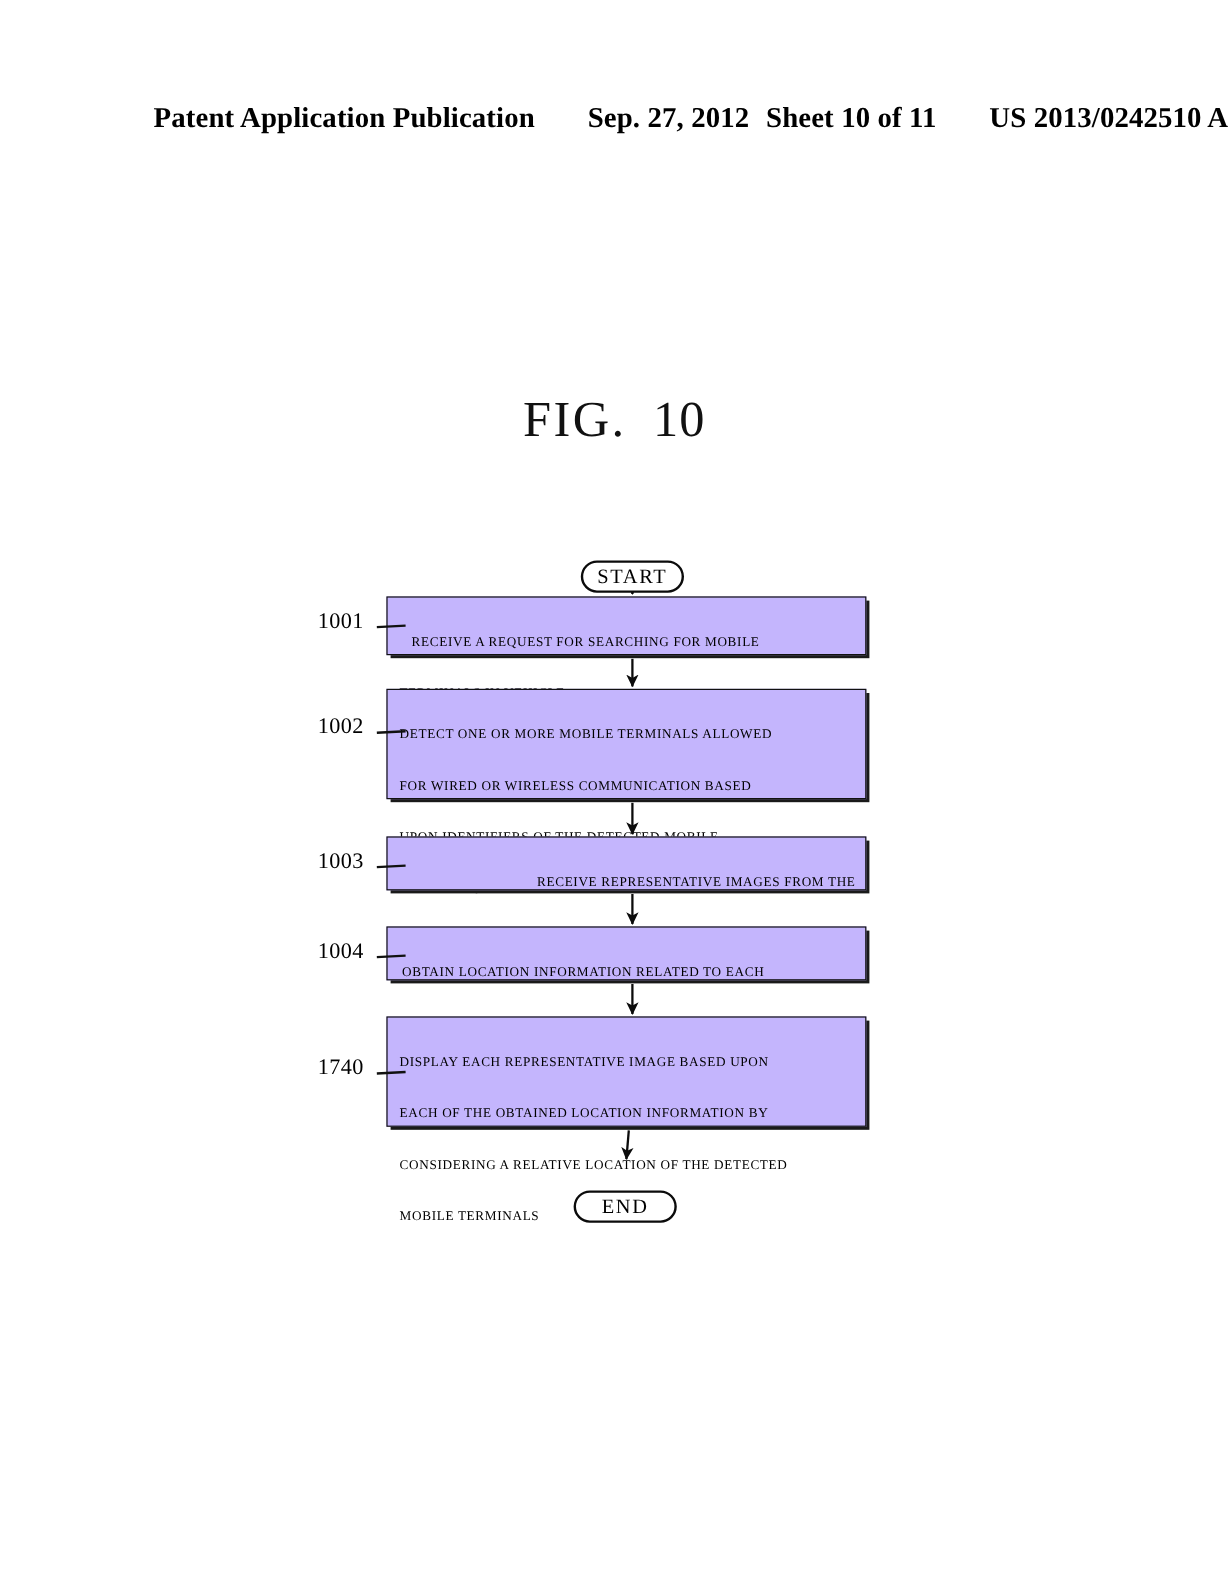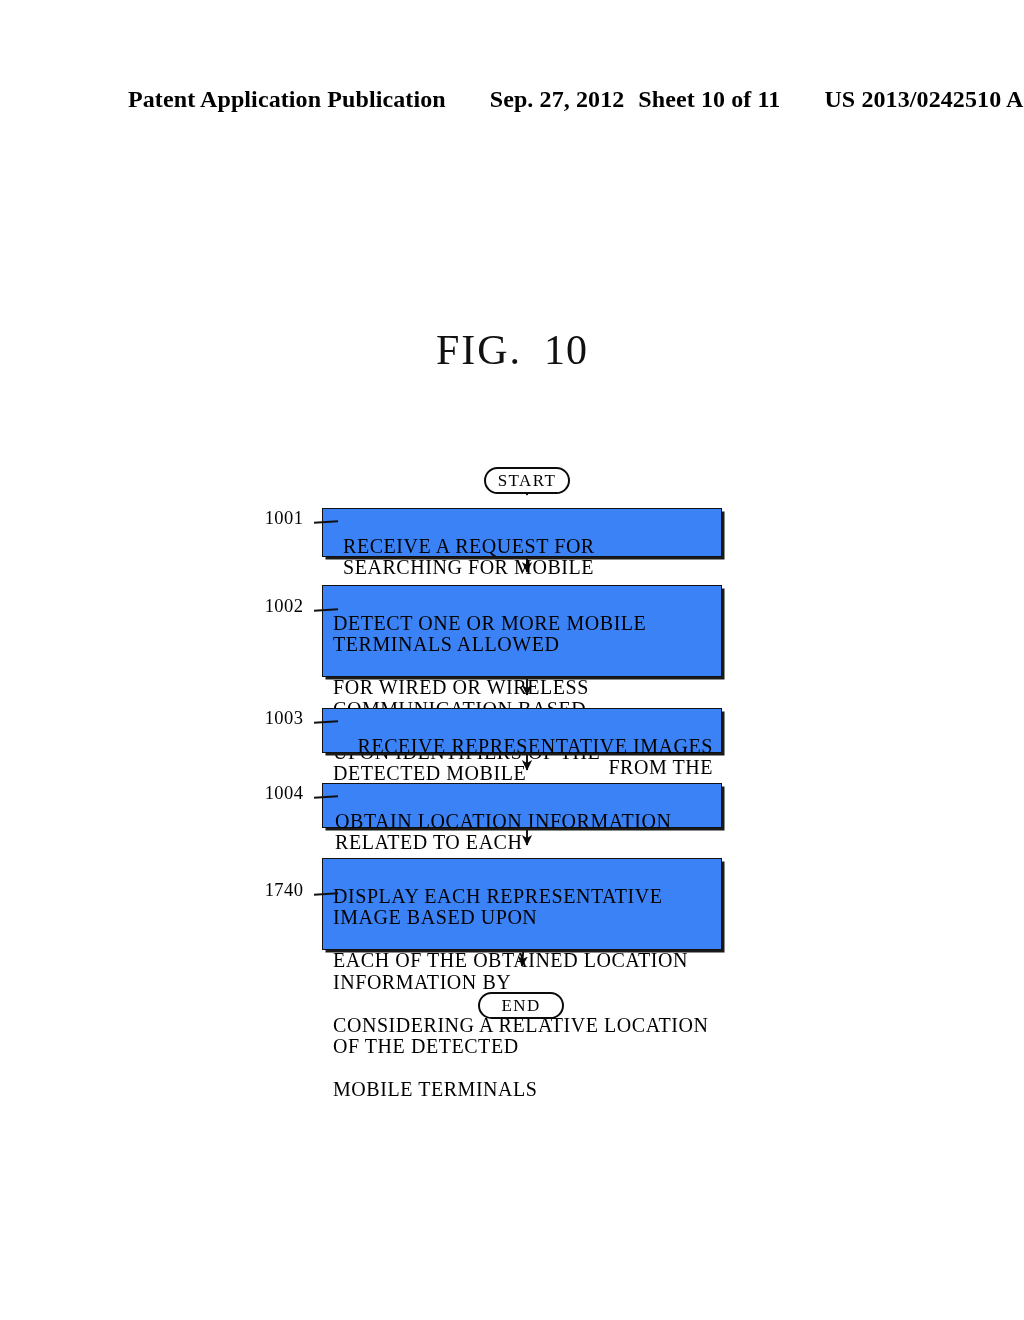--- a/index.html
+++ b/index.html
@@ -91,31 +91,30 @@
     left: 478px;
     top: 968px;
     width: 86px;
     height: 27px;
   }
 
   
   .process-box {
     position: absolute;
     box-sizing: border-box;
-    background: #3b82f6;
+    background: #c4b5fd;
     border: 1.6px solid #111111;
     box-shadow: 3px 3px 0 -0.5px #1a1a1a;
     padding: 5px 8px 4px 10px;
     font-family: "Liberation Serif", "DejaVu Serif", serif;
-    font-size: 20px;
+    font-size: 11px;
     line-height: 21.5px;
     letter-spacing: 0.55px;
     color: #000;
     white-space: pre-line;
-    margin-top: 11px;
   }
   .process-box.centered-first { text-align: right; }
 
   #node-1001 { left: 322px; top: 497px;  width: 400px; height: 49px; }
   #node-1002 { left: 322px; top: 574px;  width: 400px; height: 92px; }
   #node-1003 { left: 322px; top: 697px;  width: 400px; height: 45px; }
   #node-1004 { left: 322px; top: 772px;  width: 400px; height: 45px; }
   #node-1005 { left: 322px; top: 847px;  width: 400px; height: 92px; }
 
   #node-1003 .line-1 { padding-left: 20px; }

